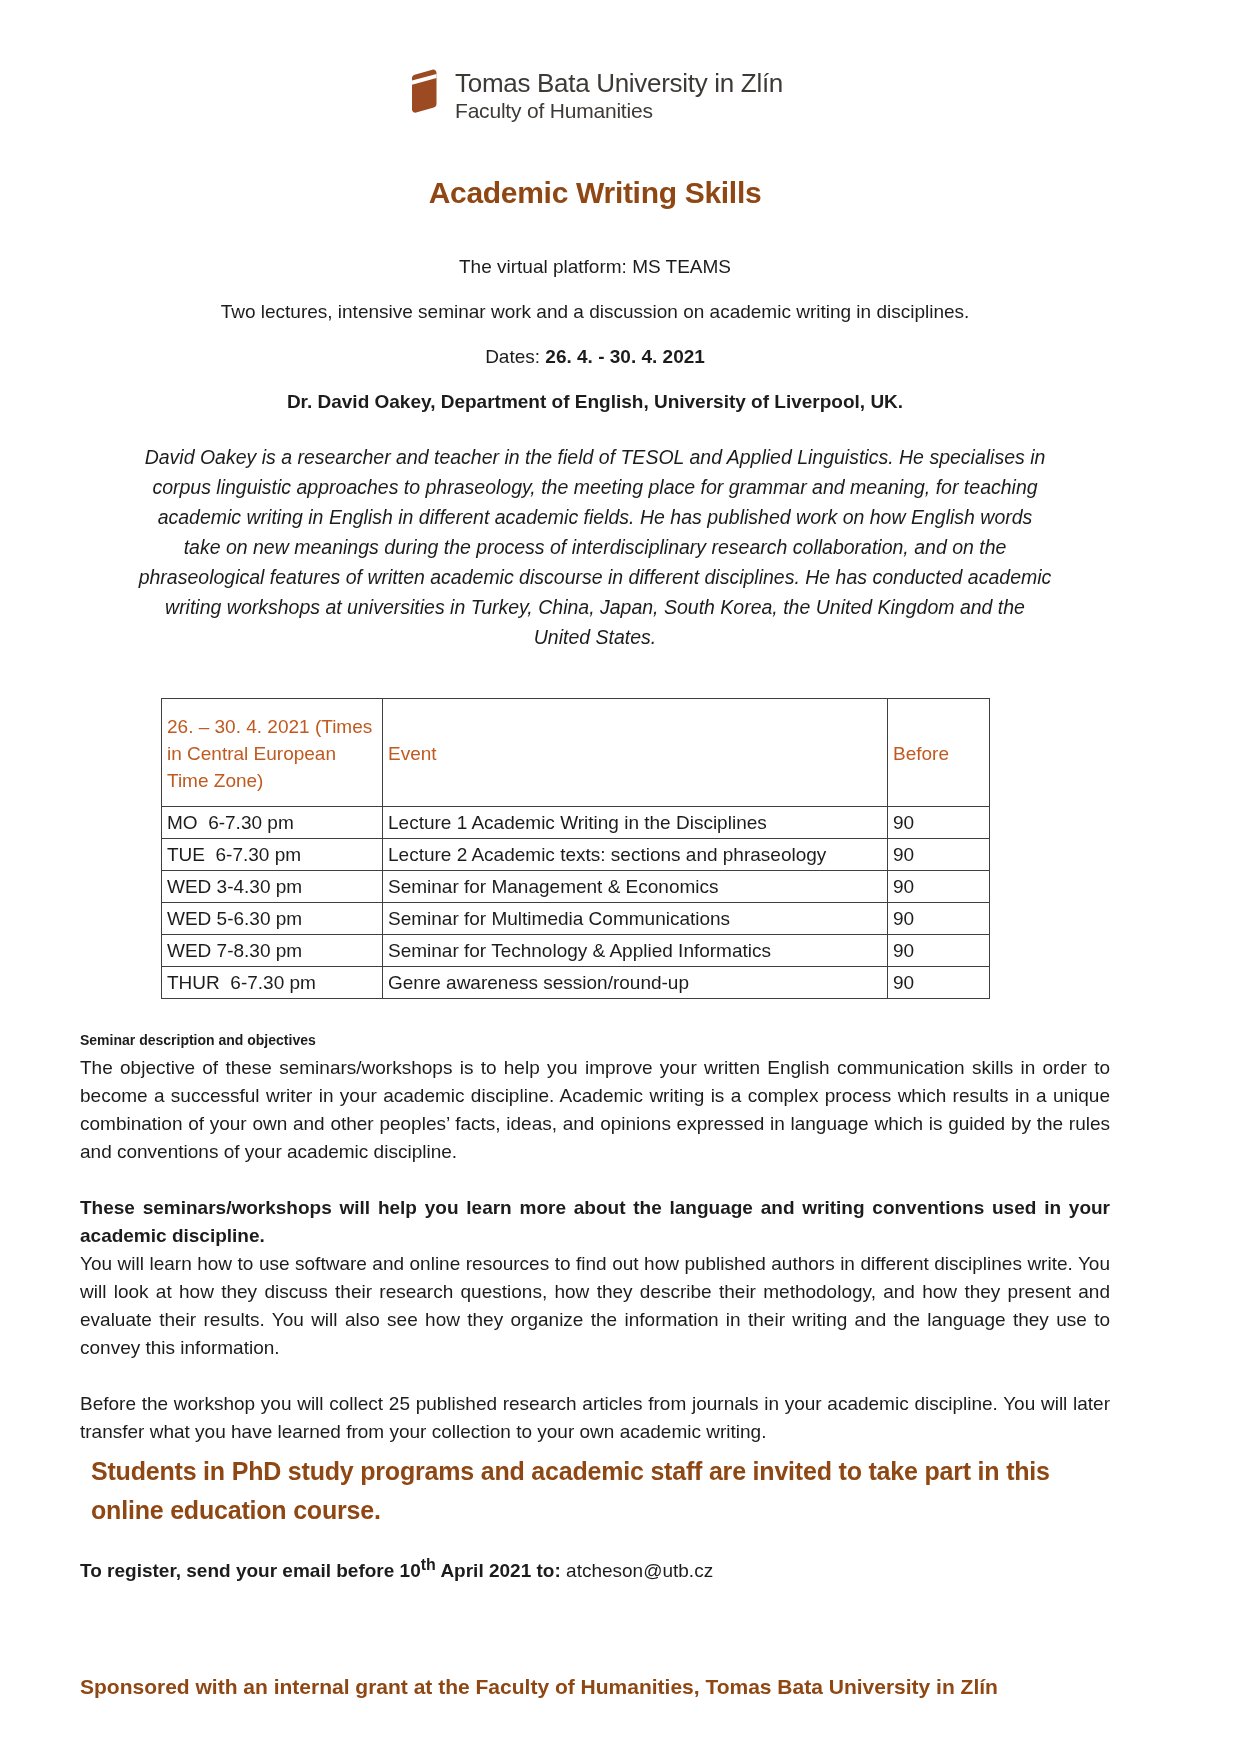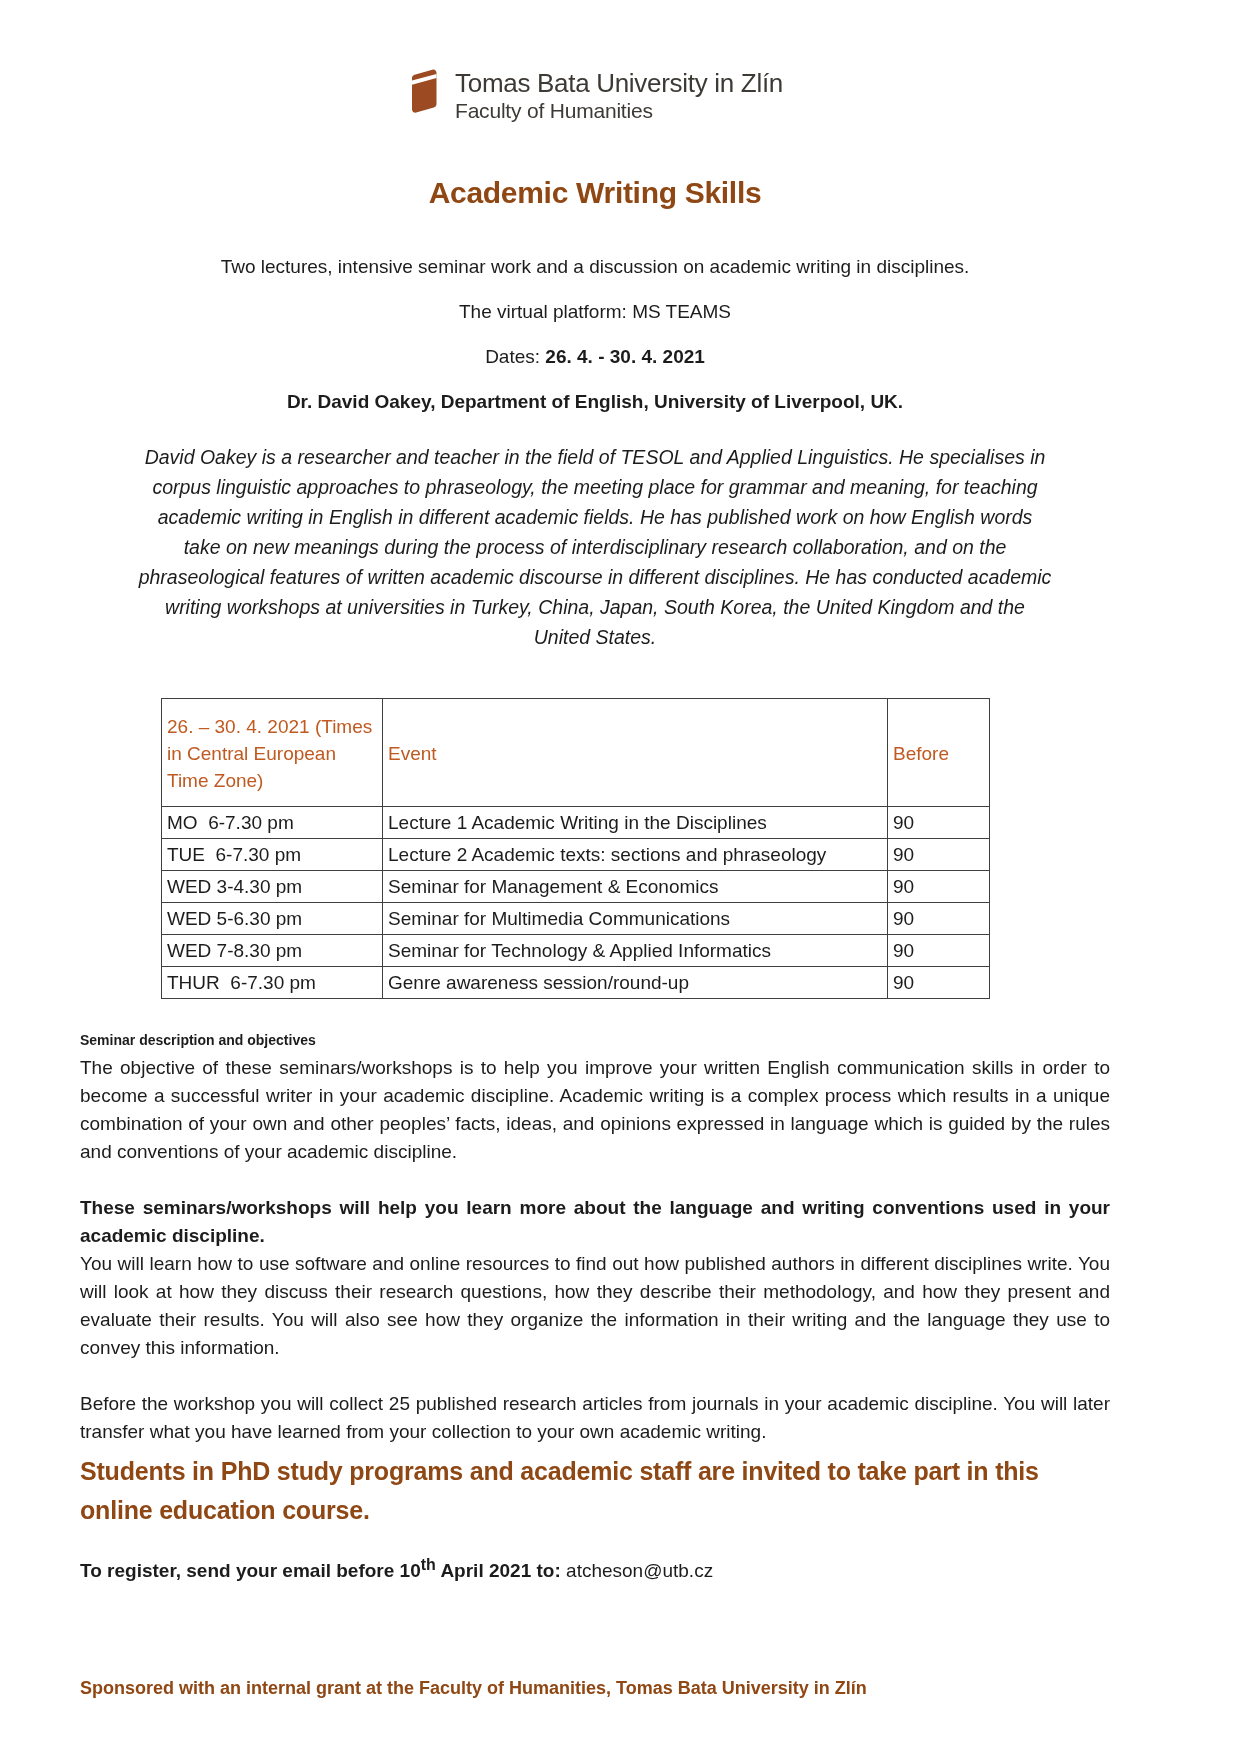--- a/index.html
+++ b/index.html
@@ -105,38 +105,39 @@
   .para + .para-gap { margin-top: 28px; }
   .para-bold { font-weight: bold; }
 
   .cta {
     color: #8f4713;
     font-size: 25px;
     font-weight: bold;
     line-height: 39px;
     margin-top: 6px;
     letter-spacing: -0.2px;
+    margin-left: 11px;
   }
 
   .register-line {
     margin-top: 30px;
     font-size: 19px;
   }
   .register-line .bold-part { font-weight: bold; }
   .register-line sup {
     font-size: 16px;
     font-weight: bold;
     vertical-align: super;
     line-height: 0;
   }
 
   .sponsor-footer {
     margin-top: auto;
     color: #8f4713;
-    font-size: 18px;
+    font-size: 21px;
     font-weight: bold;
   }
 </style>
 </head>
 <body>
 
 <div class="page">
 
   <div class="logo-row">
     <span>
@@ -146,22 +147,22 @@
       </svg>
     </span>
     <div class="logo-text">
       <span class="logo-univ">Tomas Bata University in Zlín</span>
       <span class="logo-fac">Faculty of Humanities</span>
     </div>
   </div>
 
   <h1 class="page-title">Academic Writing Skills</h1>
 
+  <p class="center-line">The virtual platform: MS TEAMS</p>
   <p class="center-line">Two lectures, intensive seminar work and a discussion on academic writing in disciplines.</p>
-  <p class="center-line">The virtual platform: MS TEAMS</p>
   <p class="center-line"><span>Dates: </span><span class="bold">26. 4. - 30. 4. 2021</span></p>
   <p class="center-line speaker-line">Dr. David Oakey, Department of English, University of Liverpool, UK.</p>
 
   <p class="bio">David Oakey is a researcher and teacher in the field of TESOL and Applied Linguistics. He specialises in corpus linguistic approaches to phraseology, the meeting place for grammar and meaning, for teaching academic writing in English in different academic fields. He has published work on how English words take on new meanings during the process of interdisciplinary research collaboration, and on the phraseological features of written academic discourse in different disciplines. He has conducted academic writing workshops at universities in Turkey, China, Japan, South Korea, the United Kingdom and the United States.</p>
 
   <table class="schedule-table">
     <colgroup>
         <col class="col-time">
         <col class="col-event">
         <col class="col-min">

